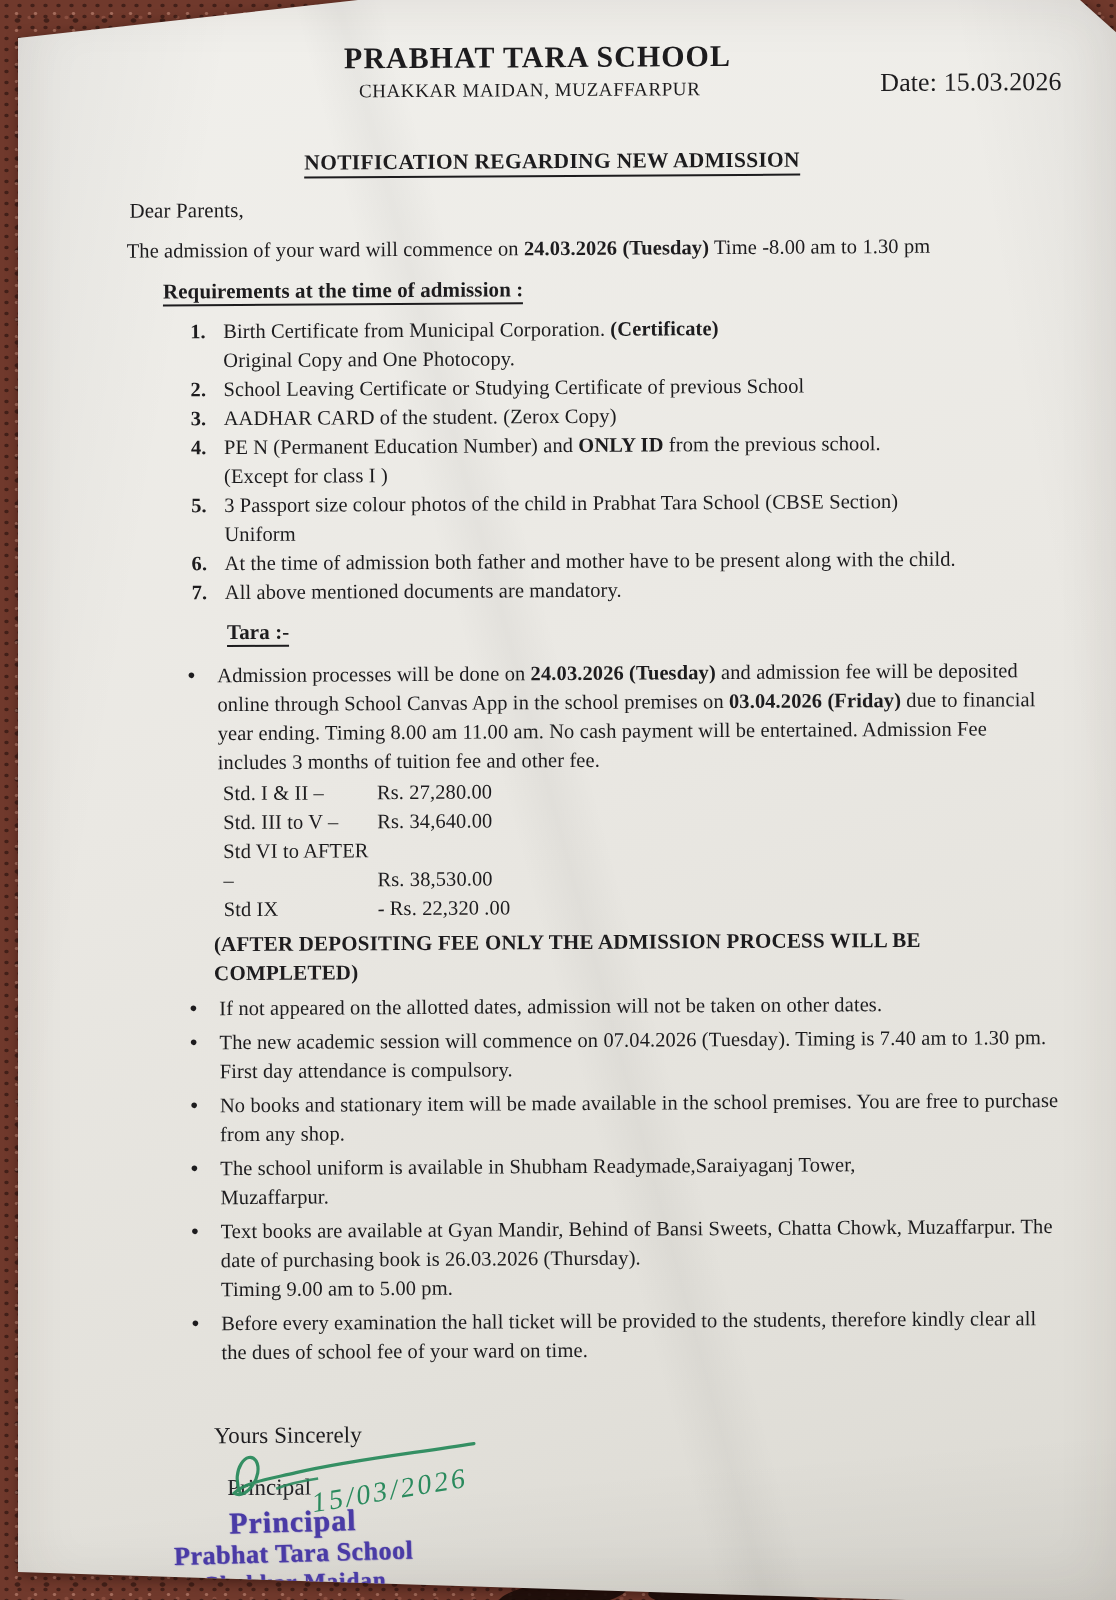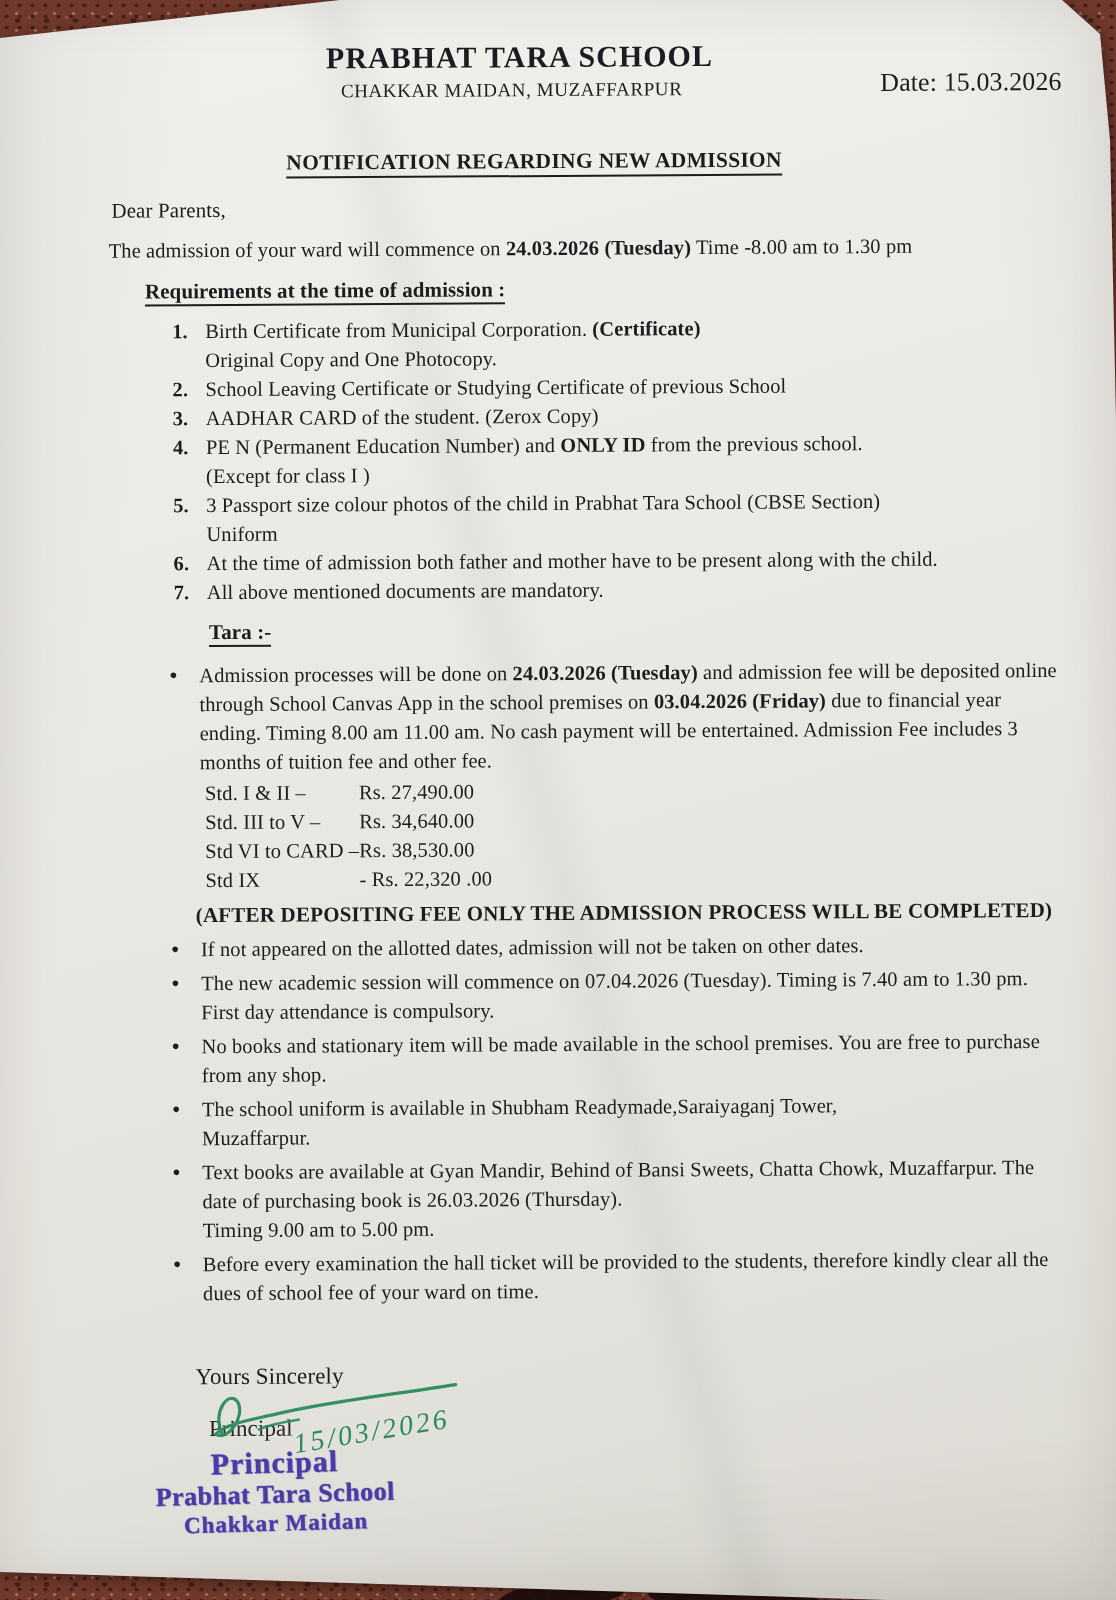--- a/index.html
+++ b/index.html
@@ -15,21 +15,21 @@
       radial-gradient(rgba(20,8,6,0.5) 0 2.2px, transparent 3.4px),
       radial-gradient(rgba(190,120,100,0.35) 0 1.4px, transparent 2.6px);
     background-size: 13px 11px, 19px 17px, 29px 23px, 37px 31px;
     background-position: 0 0, 7px 5px, 3px 9px, 11px 2px;
   }
   .table-blob { position: absolute; background: #170c09; border-radius: 50%; z-index: 1; opacity: .9; }
   .blob-a { left: 498px; top: 1580px; width: 130px; height: 30px; transform: rotate(-7deg); }
   .blob-b { left: 648px; top: 1586px; width: 180px; height: 28px; transform: rotate(4deg); }
   .blob-c { left: 880px; top: 1590px; width: 300px; height: 26px; transform: rotate(-2deg); }
 
-  .paper-shadow { position: absolute; inset: 0; z-index: 2; filter: drop-shadow(2px 3px 7px rgba(30,8,4,0.55)); }
+  .paper-shadow { position: absolute; inset: 0; z-index: 2; filter: drop-shadow(2px 3px 7px rgba(30,8,4,0.55)); margin-left: 18px; }
   .paper {
     position: absolute; inset: 0;
     clip-path: polygon(0px 38px, 340px 0px, 1062px 0px, 1100px 34px, 1110px 140px,
                        1116px 420px, 1116px 1600px, 888px 1600px, 0px 1572px);
     background:
       linear-gradient(100deg, rgba(0,0,0,0.05) 0%, transparent 16%),
       linear-gradient(260deg, rgba(0,0,0,0.05) 0%, transparent 12%),
       linear-gradient(75deg, transparent 46%, rgba(0,0,0,0.035) 49%, transparent 52%),
       linear-gradient(355deg, rgba(0,0,0,0.05) 0%, transparent 10%),
       linear-gradient(165deg, #f1f0ec 0%, #eae8e3 45%, #e3e1db 78%, #dbd9d2 100%);
@@ -158,27 +158,27 @@
           <span class="u">Tara :-</span>
         </div>
 
         <ul class="bullets">
           <li>
             <span class="dot">•</span>
             <div class="b-body">
               <p class="b-par"><span>Admission processes will be done on </span><b>24.03.2026 (Tuesday)</b><span> and admission fee will be deposited online through School Canvas App in the school premises on </span><b>03.04.2026 (Friday)</b><span> due to financial year ending. Timing 8.00 am 11.00 am. No cash payment will be entertained. Admission Fee includes 3 months of tuition fee and other fee.</span></p>
               <div class="fees">
                 <div class="fee-row">
-                  <span class="fee-label">Std. I &amp; II –</span><span class="fee-amount">Rs. 27,490.00</span>
+                  <span class="fee-label">Std. I &amp; II –</span><span class="fee-amount">Rs. 27,280.00</span>
                 </div>
                 <div class="fee-row">
                   <span class="fee-label">Std. III to V –</span><span class="fee-amount">Rs. 34,640.00</span>
                 </div>
                 <div class="fee-row">
-                  <span class="fee-label">Std  VI to CARD –</span><span class="fee-amount">Rs. 38,530.00</span>
+                  <span class="fee-label">Std  VI to AFTER –</span><span class="fee-amount">Rs. 38,530.00</span>
                 </div>
                 <div class="fee-row">
                   <span class="fee-label">Std  IX</span><span class="fee-amount">- Rs. 22,320 .00</span>
                 </div>
               </div>
               <div class="fee-warning">(AFTER DEPOSITING FEE ONLY THE ADMISSION PROCESS WILL BE COMPLETED)</div>
             </div>
           </li>
           <li>
             <span class="dot">•</span>

